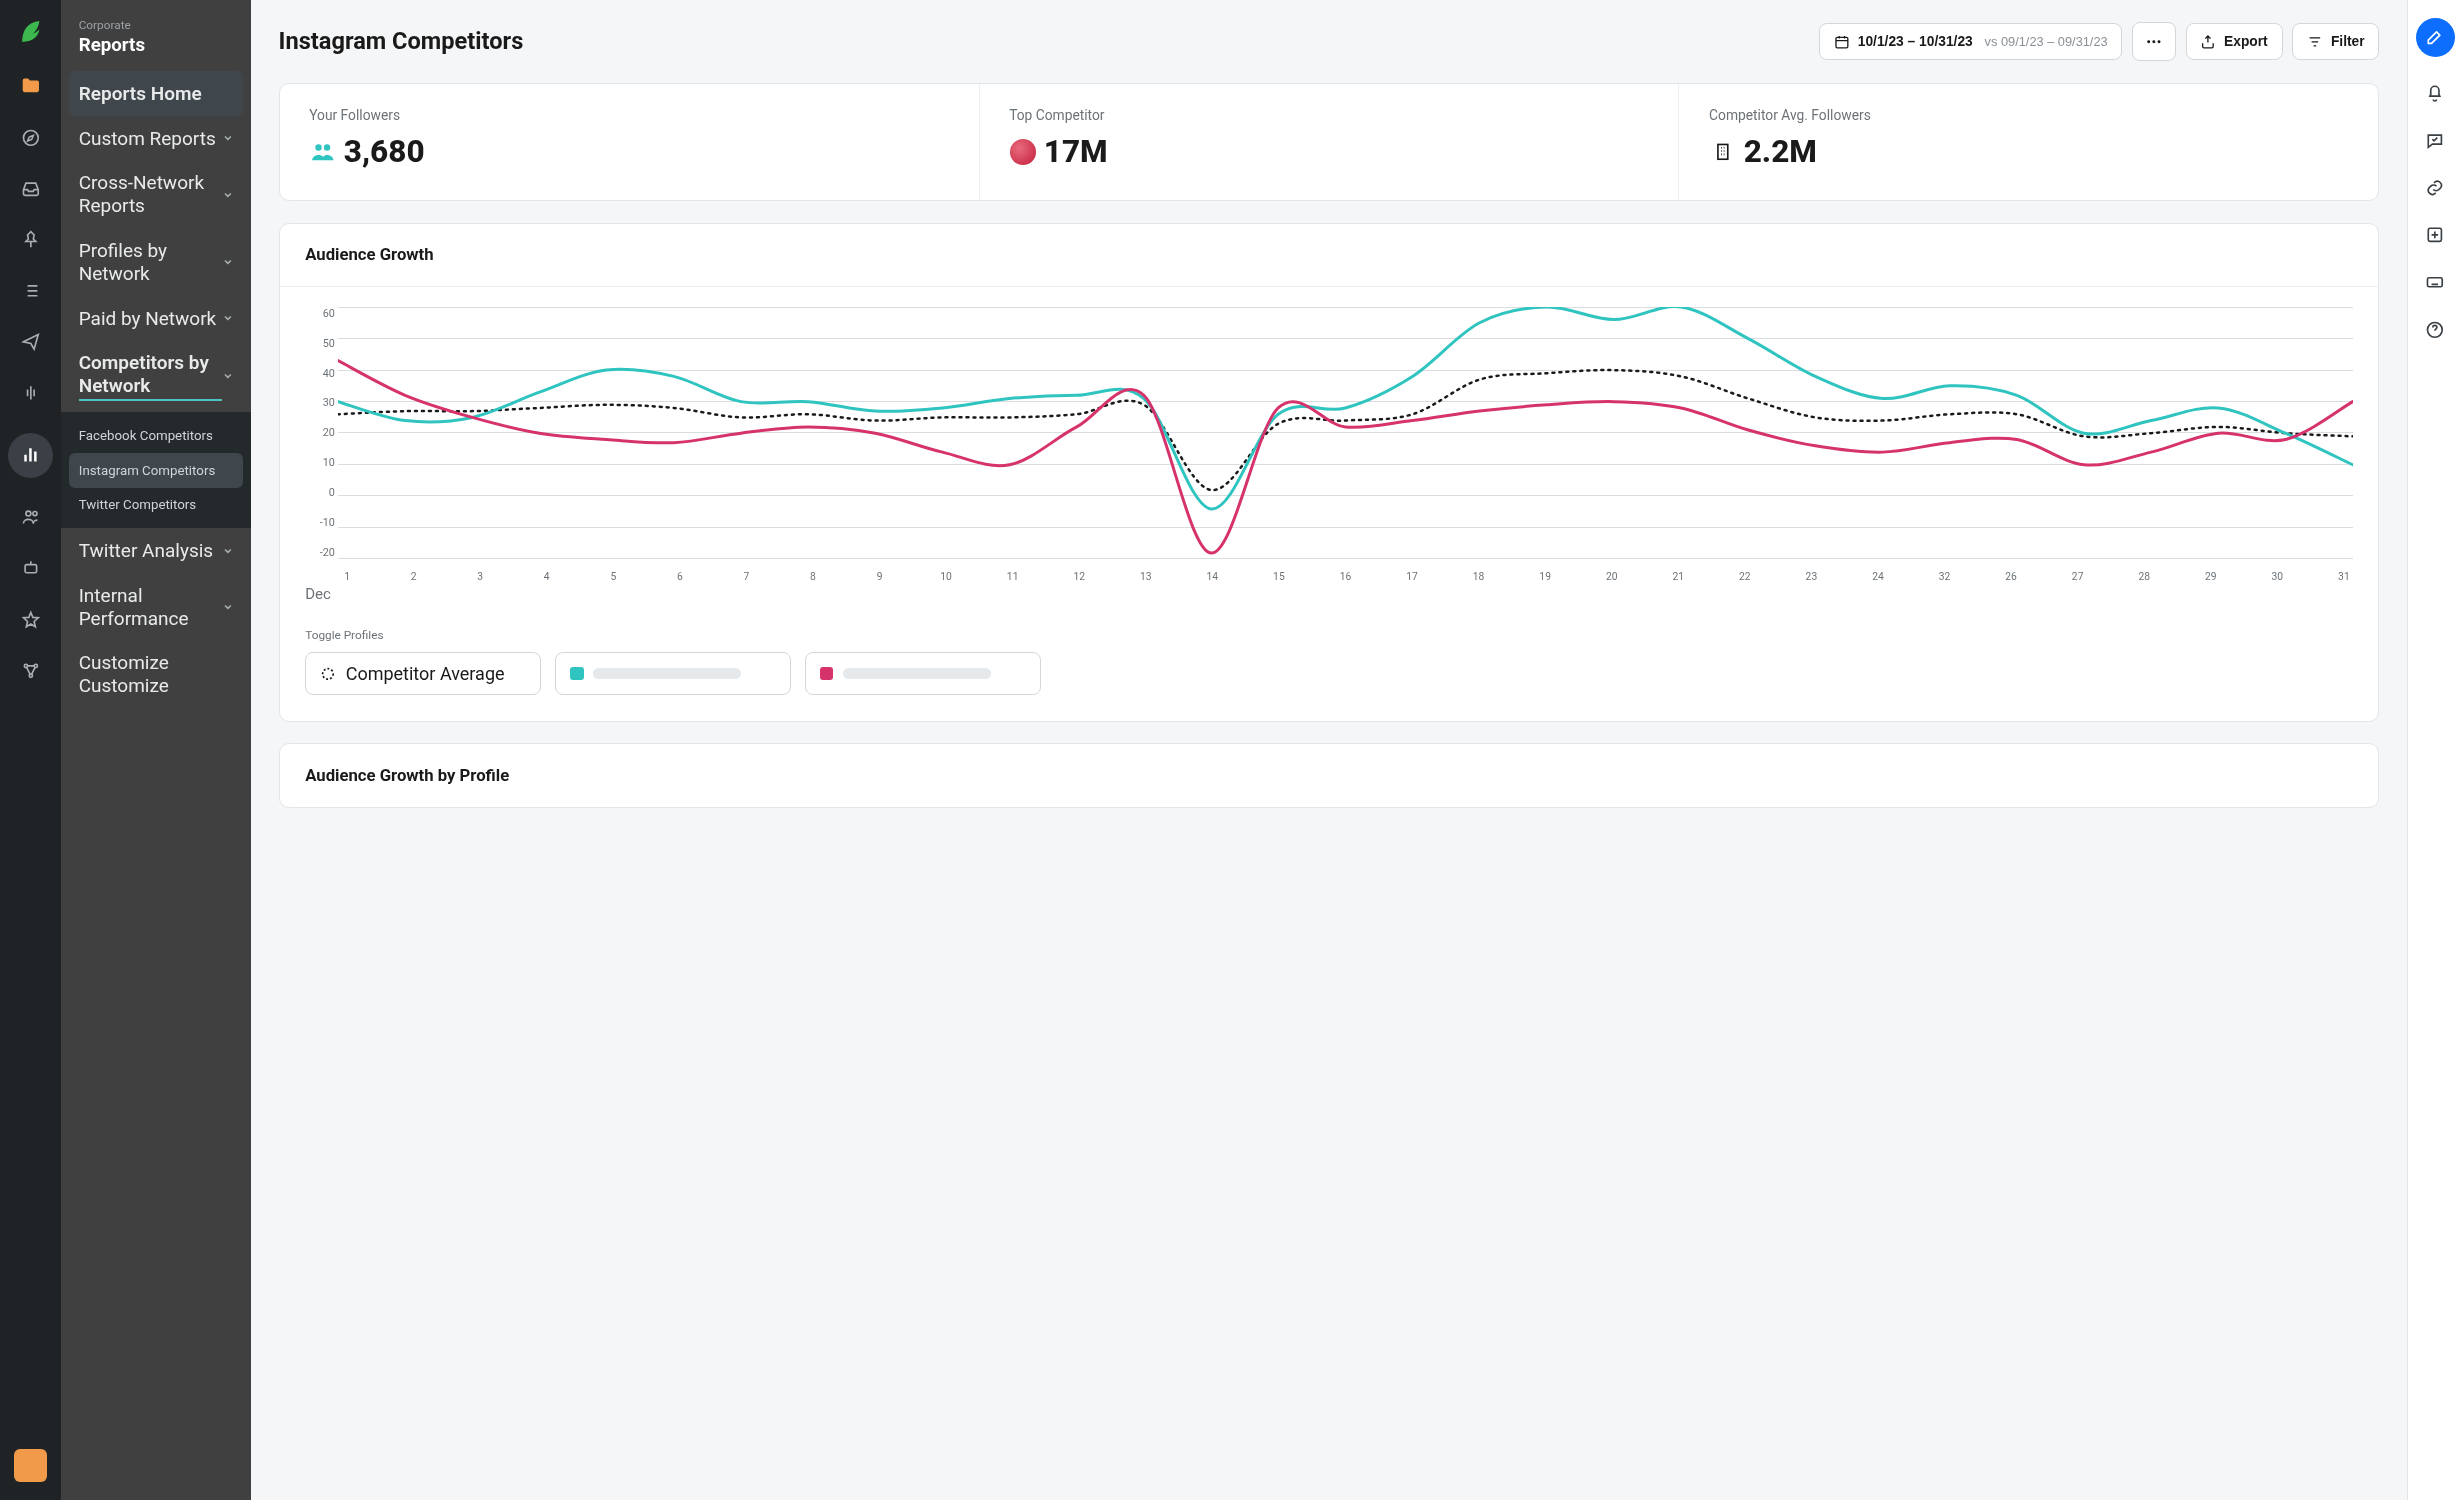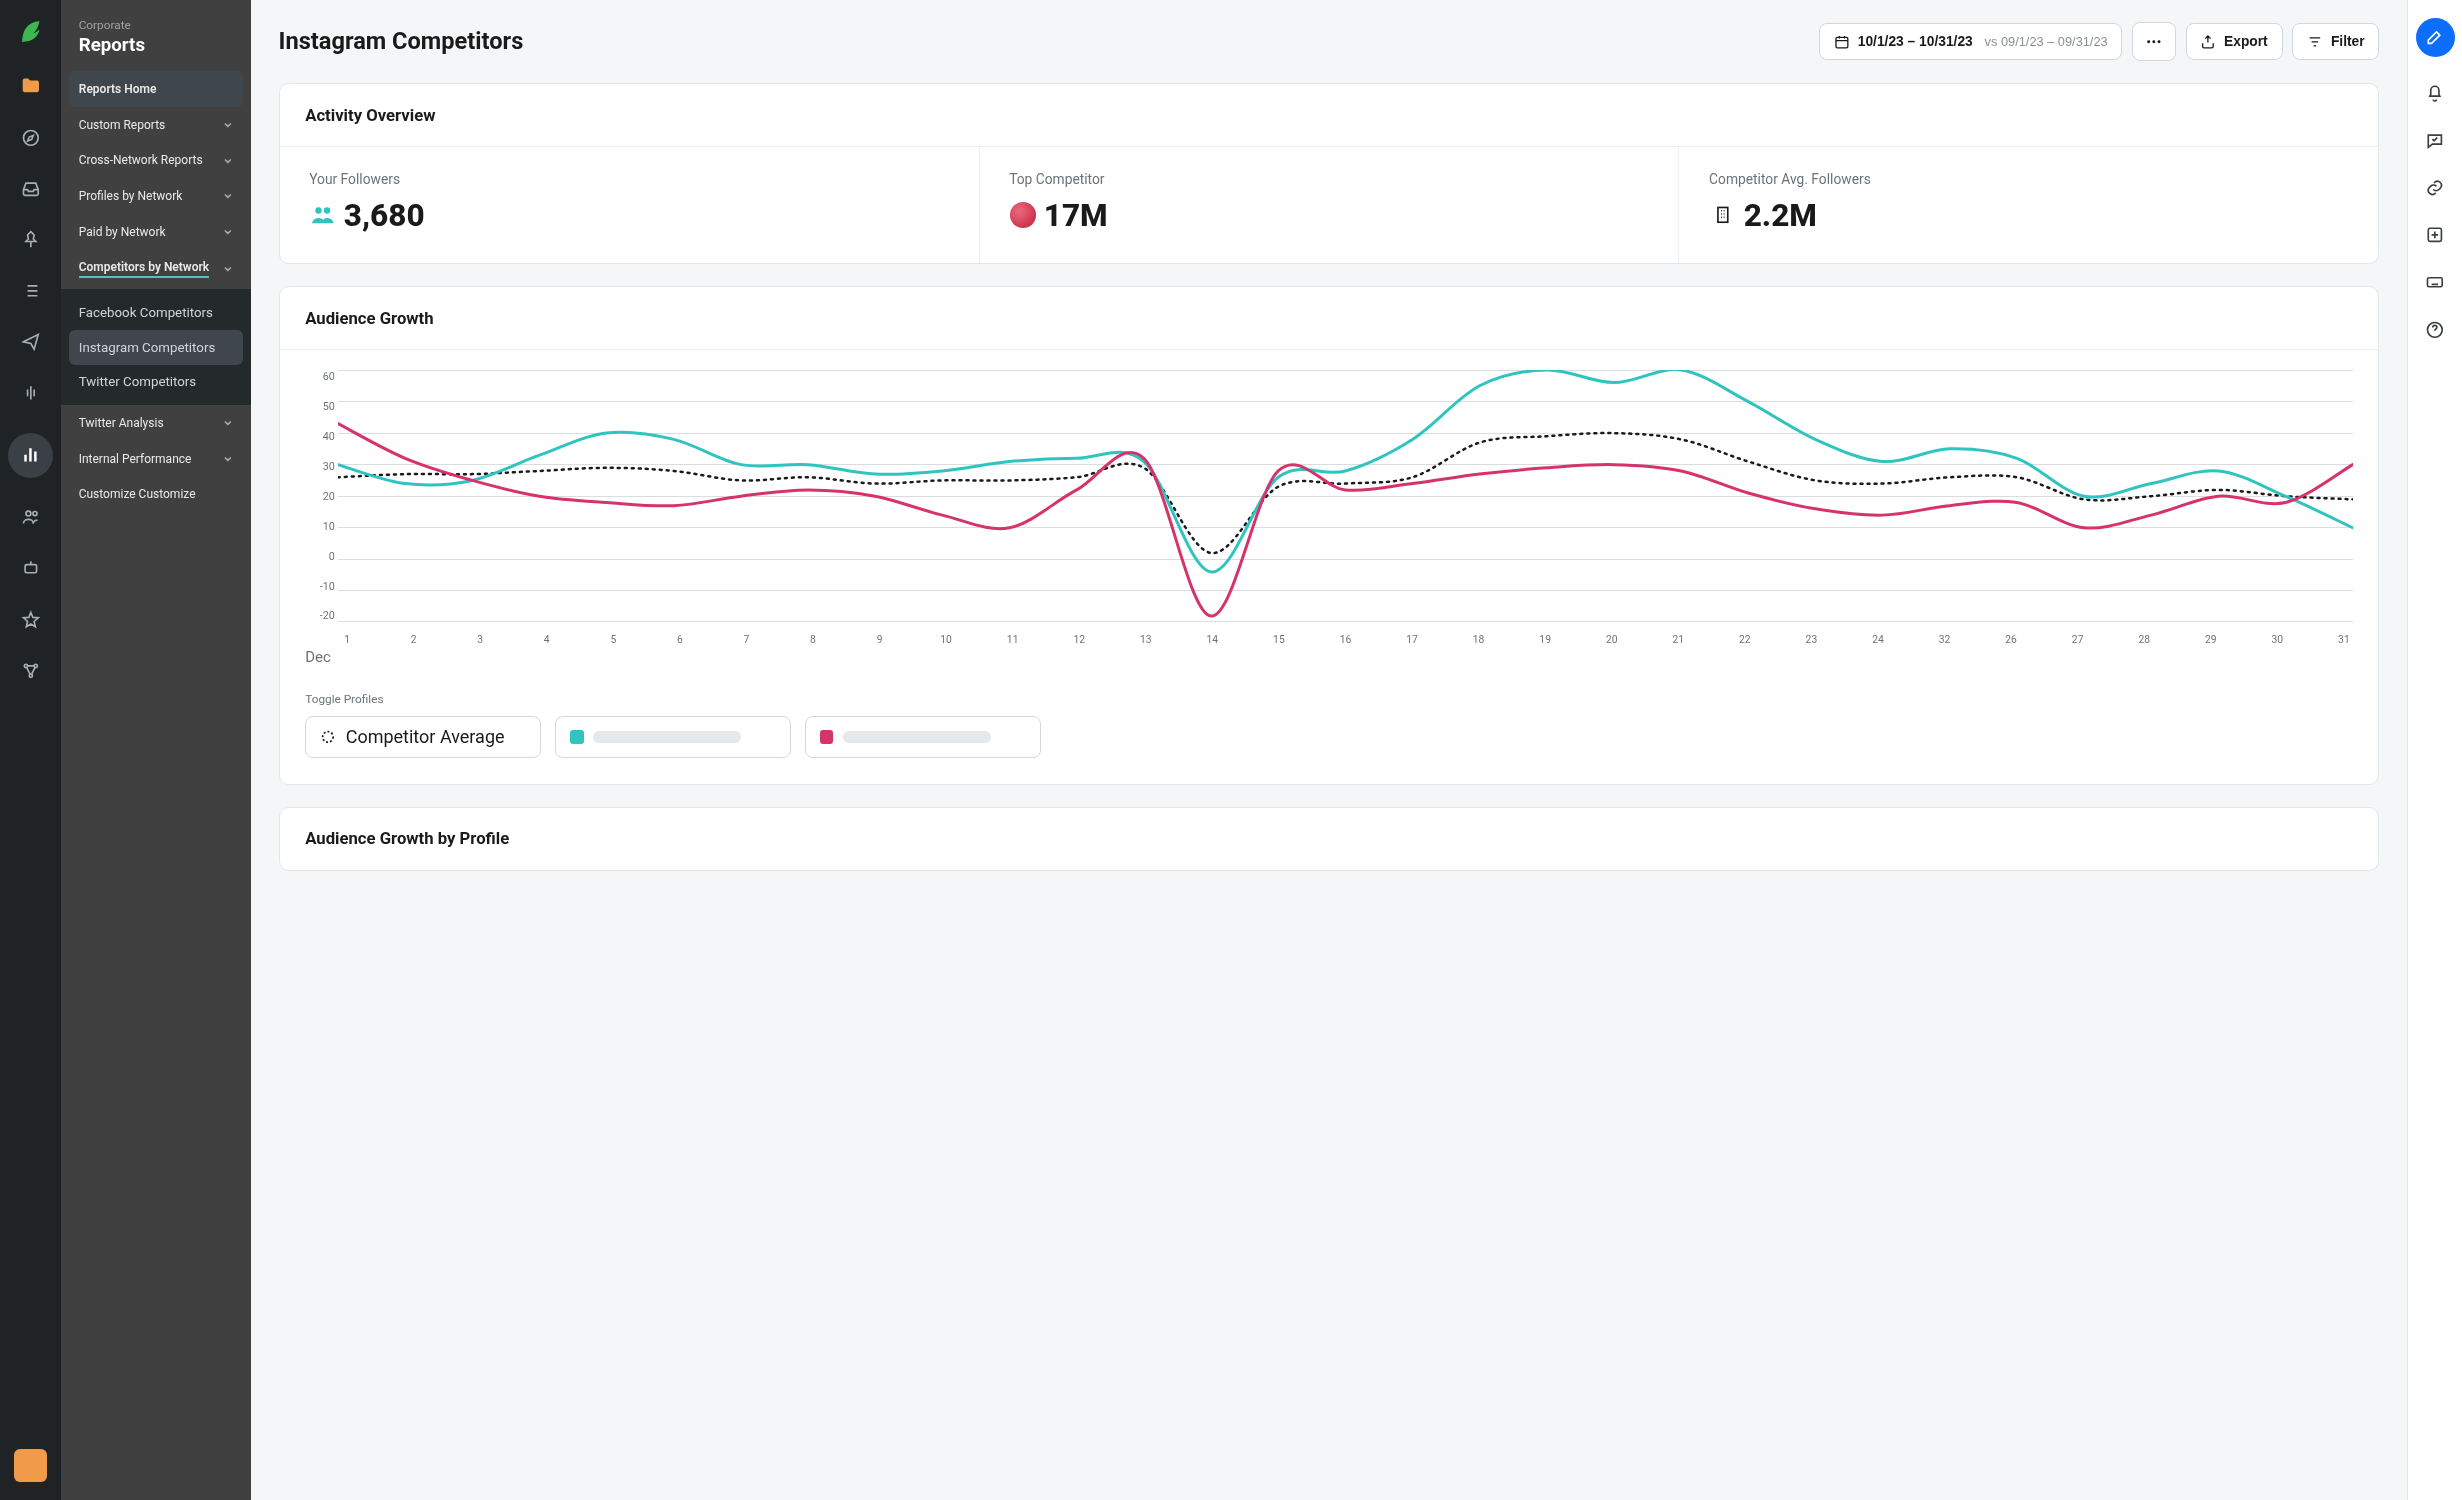--- a/index.html
+++ b/index.html
@@ -14,21 +14,21 @@
 .icon-rail .rail-icon.active { background: #3a4046; width: 45px; height: 45px; border-radius: 50%; color: #fff; }
 .icon-rail .spacer { flex: 1; }
 .icon-rail .bottom-logo { width: 33px; height: 33px; margin-bottom: 17.7px; border-radius: 5.9px; background: #f09a4a; }
 
 
 .sidebar { width: 190px; background: #404040; color: #e8eaea; display: flex; flex-direction: column; padding-top: 17.7px; flex-shrink: 0; }
 .sidebar .heading { padding: 0 17.7px 15.8px 17.7px; }
 .sidebar .heading .small { font-size: 11.8px; color: #9ba1a6; }
 .sidebar .heading .large { font-size: 18.7px; font-weight: 700; color: #fff; margin-top: 2px; }
 .nav-section { display: flex; flex-direction: column; }
-.nav-item { display: flex; align-items: center; justify-content: space-between; padding: 10.8px 17.7px; font-size: 12px; color: #e8eaea; cursor: pointer; }
+.nav-item { display: flex; align-items: center; justify-content: space-between; padding: 10.8px 17.7px; font-size: 19px; color: #e8eaea; cursor: pointer; }
 .nav-item.selected { background: #3f464c; border-radius: 5.9px; margin: 0 7.9px; padding: 10.8px 9.9px; font-weight: 600; }
 .nav-item .chev { color: #a8aeb2; font-size: 11.8px; }
 .nav-item.active-group { font-weight: 600; }
 .nav-item.active-group .label { border-bottom: 2px solid #4ec4c0; padding-bottom: 2px; }
 .sub-section { background: #24292c; padding: 5.9px 0; }
 .sub-item { padding: 9.9px 17.7px; font-size: 13.3px; color: #d0d4d7; cursor: pointer; }
 .sub-item.active { background: #3f464c; border-radius: 5.9px; margin: 0 7.9px; padding: 9.9px 9.9px; }
 
 
 .right-rail { width: 55px; background: #fff; border-left: 1px solid #e3e6e8; display: flex; flex-direction: column; align-items: center; padding-top: 17.7px; gap: 25.6px; flex-shrink: 0; }
@@ -270,21 +270,20 @@
         <button class="btn">
           <svg width="15.8" height="15.8" viewBox="0 0 24 24" fill="none" stroke="currentColor" stroke-width="2">
               <path d="M4 6h16M7 12h10M10 18h4"></path>
             </svg>
           <span>Filter</span>
         </button>
       </div>
     </div>
 
     <div class="card">
-      <div class="card-header">Activity Overview</div>
       <div class="metrics-row" id="metrics-row">
           <div class="metric">
             <div class="m-label">Your Followers</div>
             <div class="m-value-row">
               <div class="m-icon">
                 <svg width="25.6" height="25.6" viewBox="0 0 24 24" fill="#2fc4bf">
                   <circle cx="8" cy="8" r="3"></circle>
                   <circle cx="16" cy="8" r="3"></circle>
                   <path d="M2 20c0-3 3-5 6-5s6 2 6 5H2zM12 20c0-3 1-5 4-5s6 2 6 5h-10z"></path>
                 </svg>

